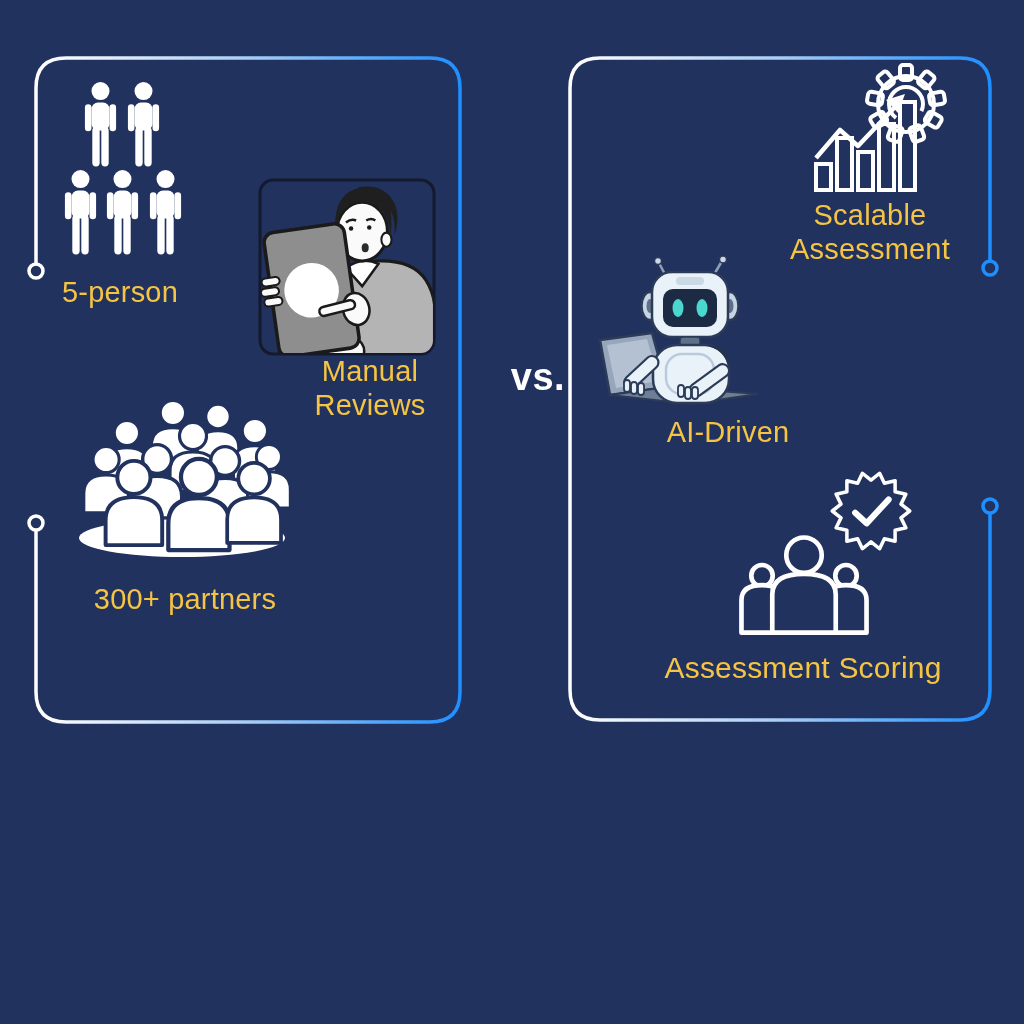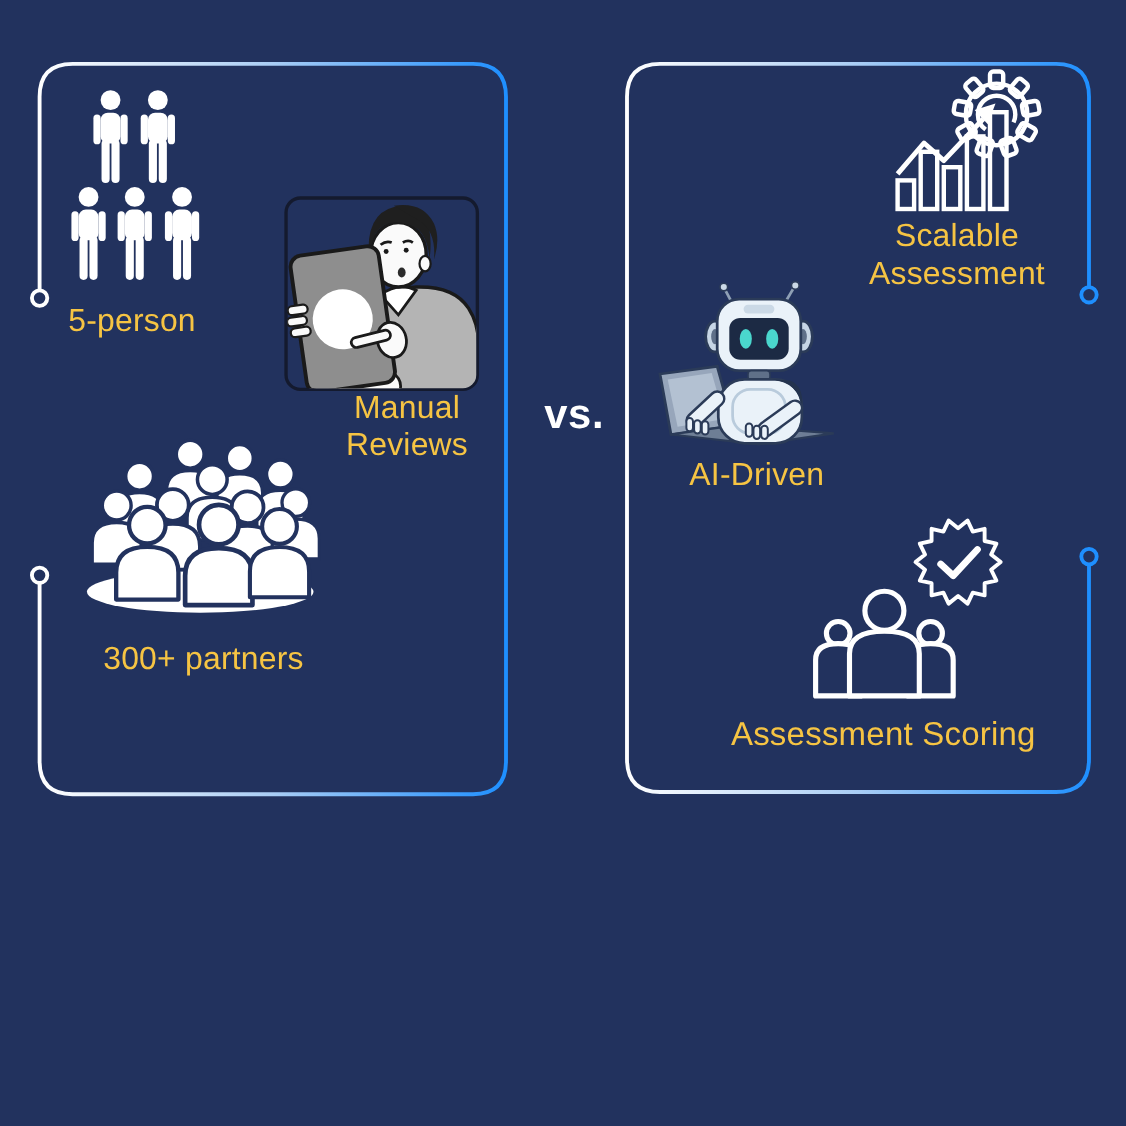--- a/index.html
+++ b/index.html
@@ -8,21 +8,21 @@
     background:#22325E;
     font-family:"Liberation Sans","DejaVu Sans",sans-serif;
   }
   .abs{position:absolute;}
   .ylabel{
     position:absolute;color:#F6C443;font-weight:400;font-size:29px;
     text-align:center;line-height:1.16;letter-spacing:.2px;
   }
   .vs{
     position:absolute;color:#FFFFFF;font-weight:700;font-size:38px;
-    text-align:center;letter-spacing:.5px;
+    text-align:center;letter-spacing:.5px;padding-left:16px;
   }
   .footer-title{
     position:absolute;left:0;top:818px;width:1024px;
     color:#2BA9E2;font-weight:700;font-size:63px;line-height:1.24;
     text-align:center;letter-spacing:.5px;
   }
   svg{display:block;overflow:visible;}
 </style>
 </head>
 <body>
@@ -200,21 +200,21 @@
       <g fill="#EAF2F9" stroke="#2B3B58" stroke-width="1.8">
         <rect x="34" y="126" width="6" height="12" rx="3"></rect>
         <rect x="41" y="128" width="6" height="12" rx="3"></rect>
         <rect x="48" y="129" width="6" height="12" rx="3"></rect>
         <rect x="88" y="131" width="6" height="12" rx="3"></rect>
         <rect x="95" y="133" width="6" height="12" rx="3"></rect>
         <rect x="102" y="133" width="6" height="12" rx="3"></rect>
       </g>
     </svg>
 
-    <div class="ylabel" style="left:588px;top:416px;width:200px">
+    <div class="ylabel" style="left:628px;top:416px;width:200px">
       <div>AI-Driven</div>
     </div>
 
     <svg class="abs" style="left:827px;top:467px" width="88" height="88" viewBox="0 0 100 100">
       <polygon points="94,50 84.1,57.8 89.6,69.1 77.4,71.8 77.4,84.4 65.2,81.5 59.8,92.9 50,85 40.2,92.9 34.8,81.5 22.6,84.4 22.6,71.8 10.4,69.1 15.9,57.8 6,50 15.9,42.2 10.4,30.9 22.6,28.2 22.6,15.6 34.8,18.5 40.2,7.1 50,15 59.8,7.1 65.2,18.5 77.4,15.6 77.4,28.2 89.6,30.9 84.1,42.2" fill="none" stroke="#FFFFFF" stroke-width="4" stroke-linejoin="round"></polygon>
       <polyline points="32,52 45,64 70,37" fill="none" stroke="#FFFFFF" stroke-width="7" stroke-linecap="round" stroke-linejoin="round"></polyline>
     </svg>
 
     <svg class="abs" style="left:734px;top:528px" width="140" height="116" viewBox="0 0 150 124">
       <g fill="#22325E" stroke="#FFFFFF" stroke-width="5" stroke-linejoin="round">

